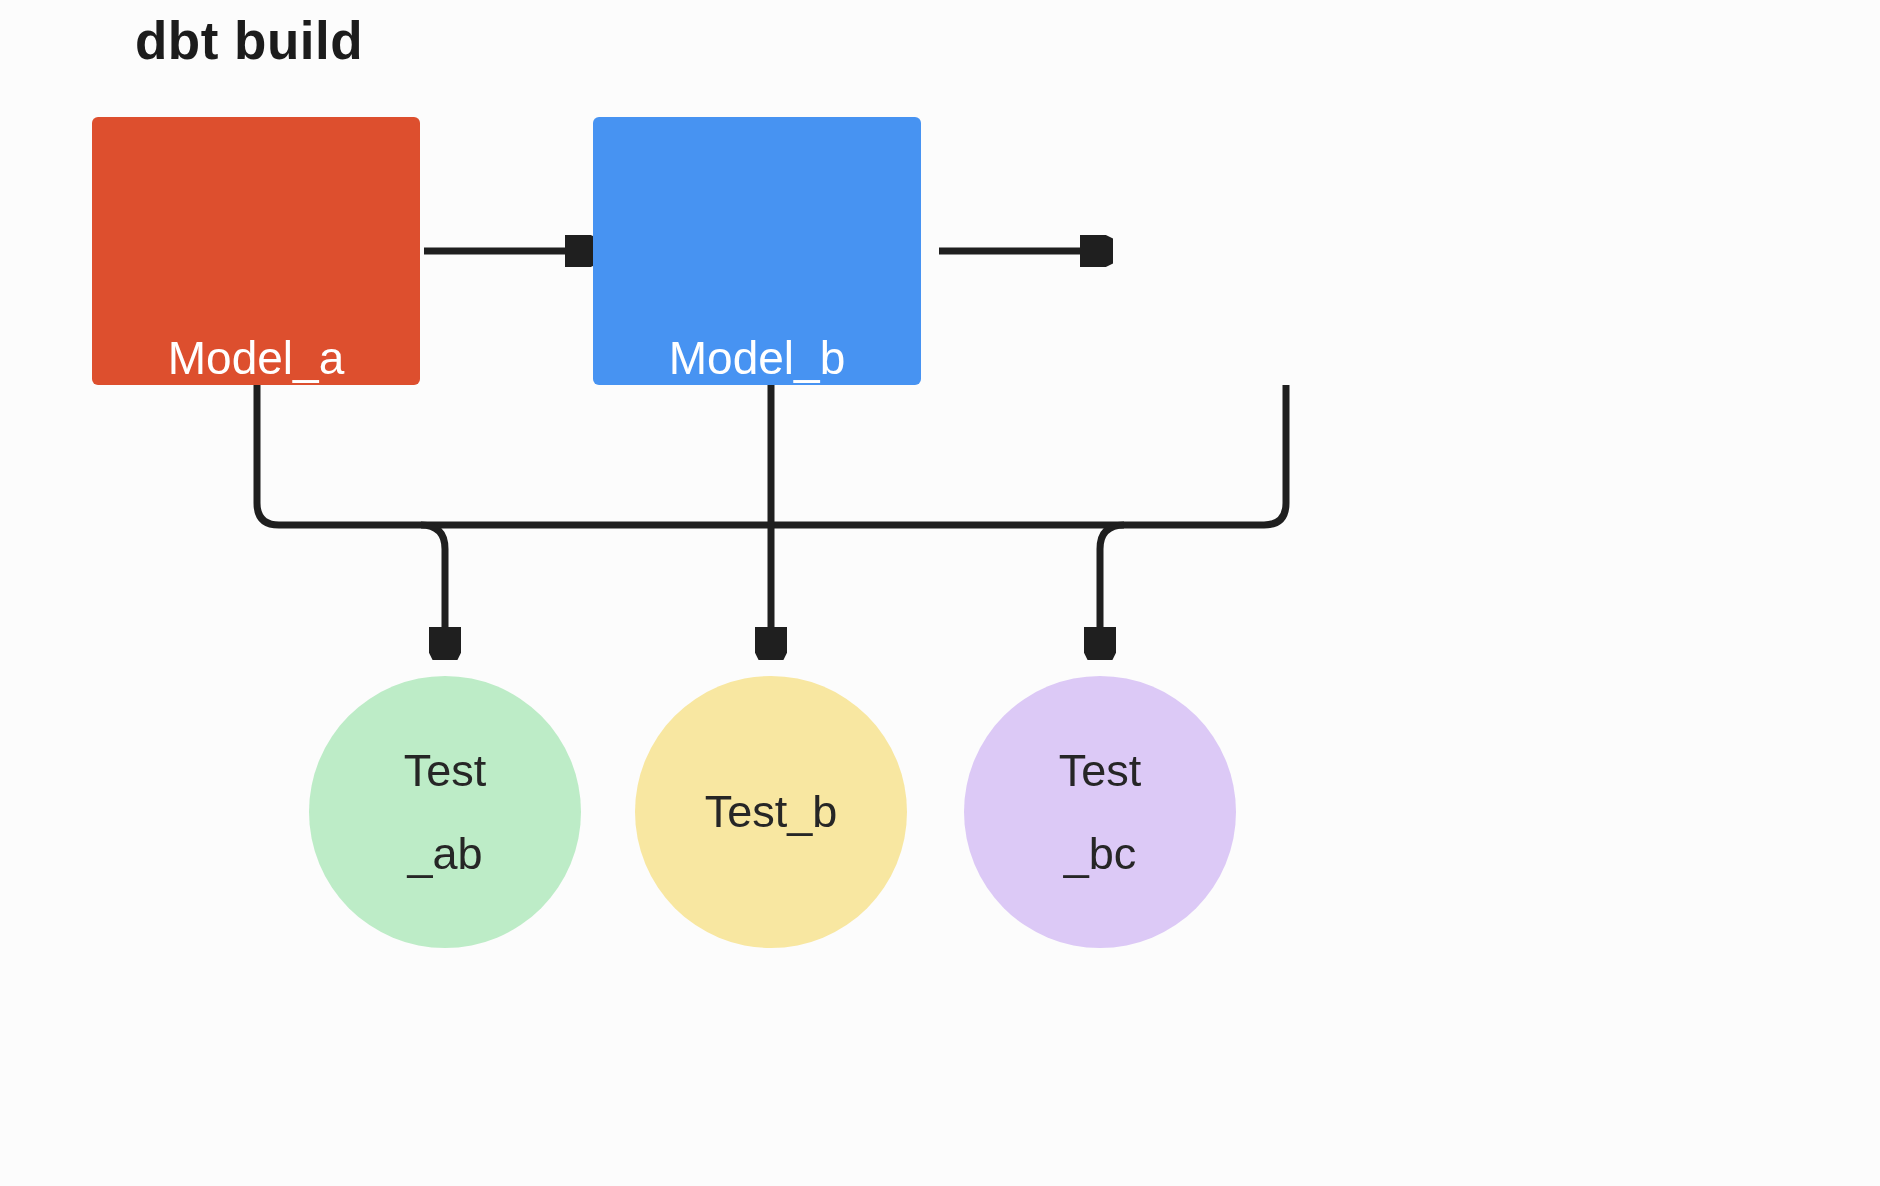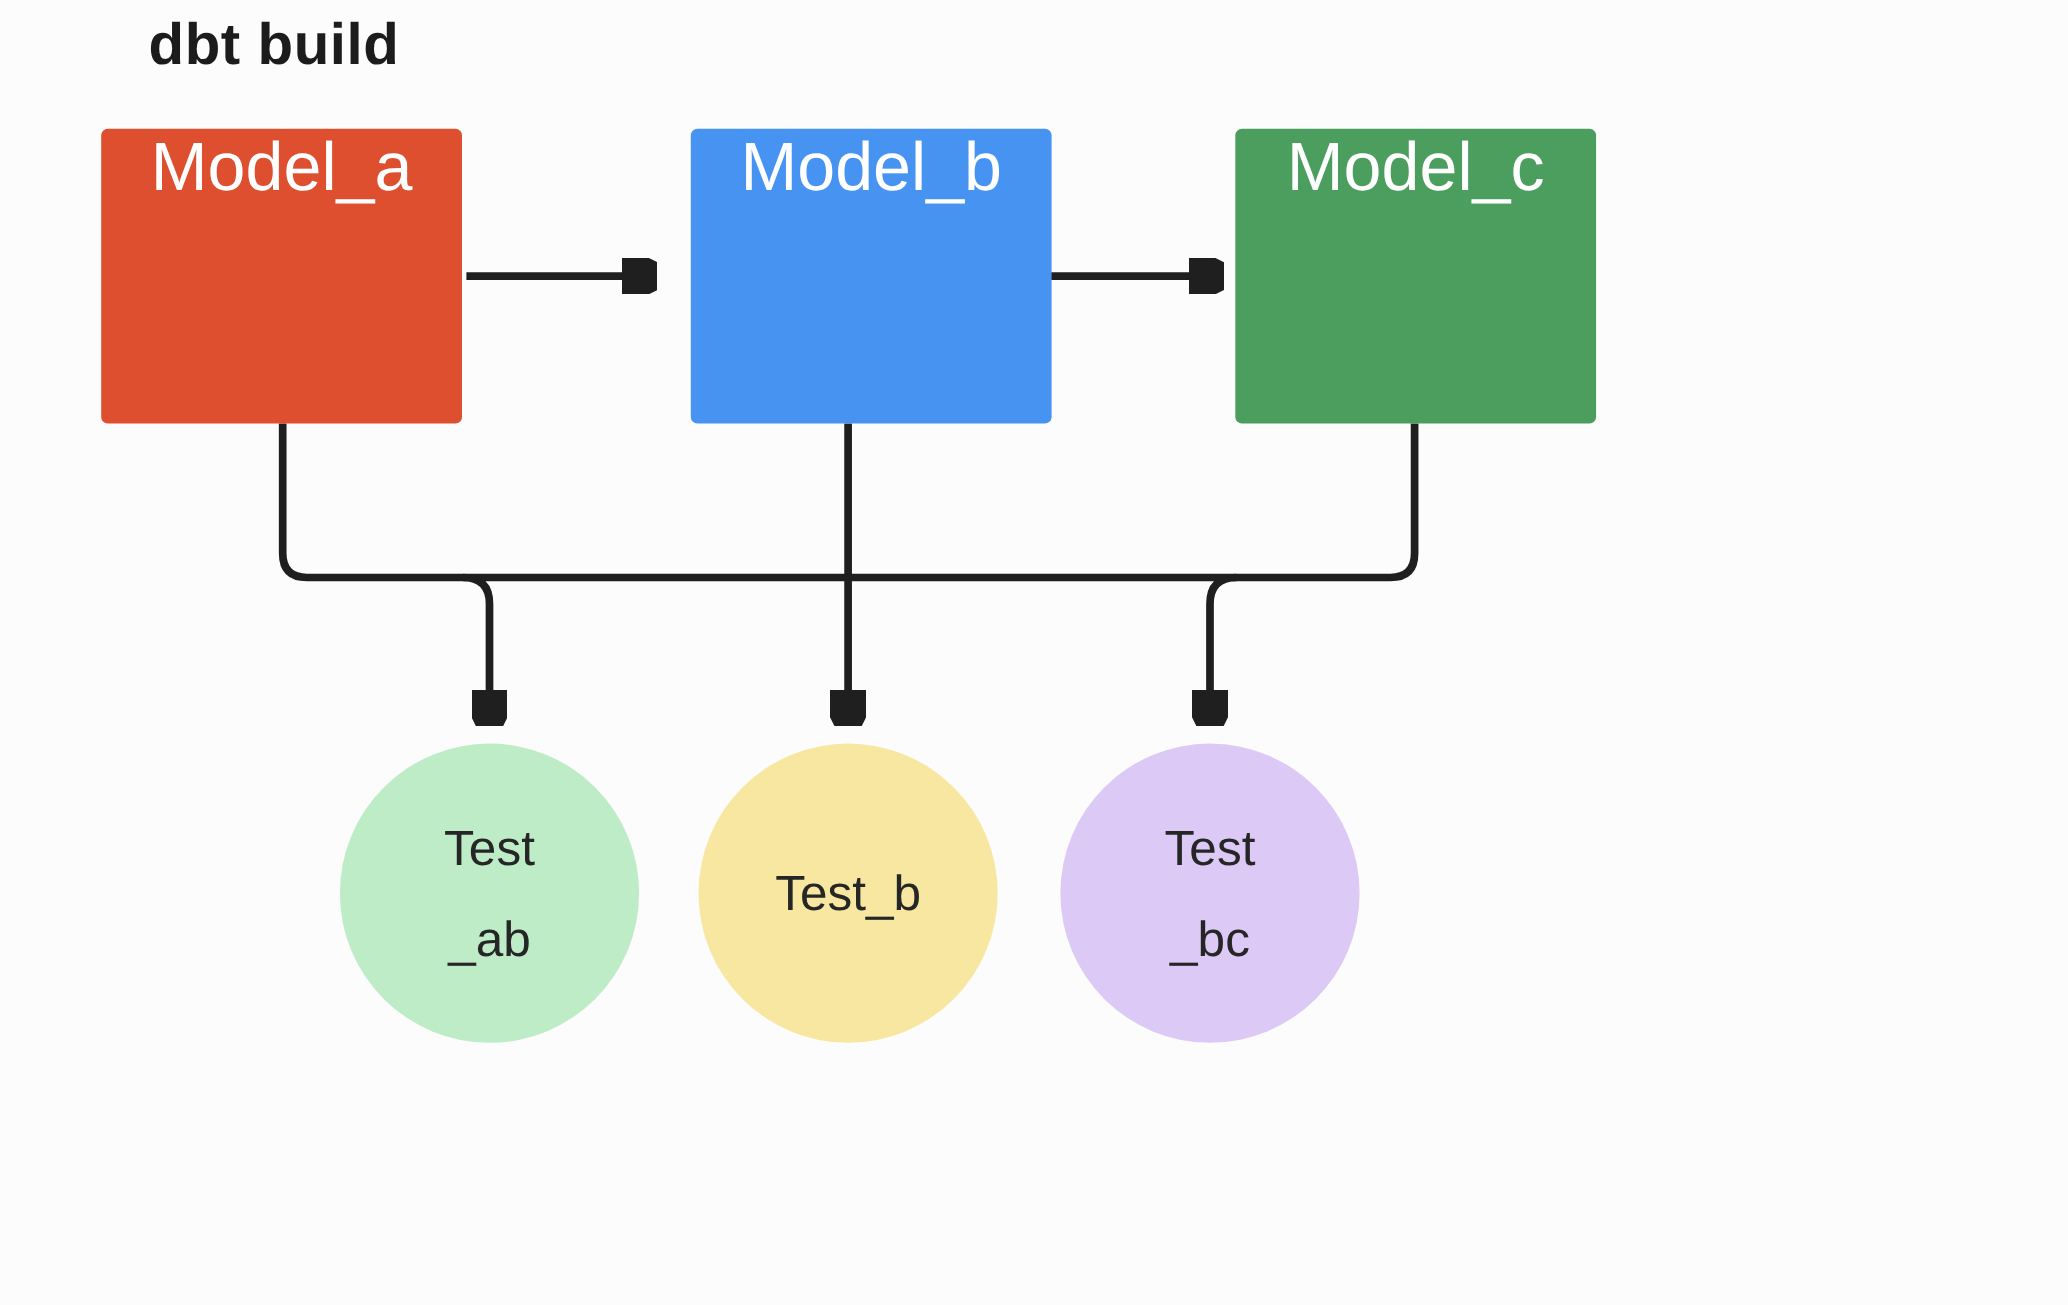--- a/index.html
+++ b/index.html
@@ -39,28 +39,28 @@
     stroke-width: 7;
     fill: none;
   }
   .model-node {
     position: absolute;
     width: 328px;
     height: 268px;
     top: 117px;
     border-radius: 6px;
     display: flex;
-    align-items: flex-start;
+    align-items: flex-end;
     justify-content: center;
     color: #ffffff;
-    font-size: 62px;
+    font-size: 46px;
     font-weight: 500;
   }
   .model-a { left: 92px;  background: #dd4f2e; }
-  .model-b { left: 628px; background: #4793f2; }
+  .model-b { left: 593px; background: #4793f2; }
   .model-c { left: 1123px; background: #4c9e5f; }
   .test-node {
     position: absolute;
     width: 272px;
     height: 272px;
     top: 676px;
     border-radius: 50%;
     display: flex;
     flex-direction: column;
     align-items: center;
@@ -98,23 +98,20 @@
   </svg>
 
   <div class="model-node model-a" style="background-color: rgb(221, 79, 46);">
     <span>Model_a</span>
   </div>
 
   <div class="model-node model-b" style="background-color: rgb(71, 147, 242);">
     <span>Model_b</span>
   </div>
 
-  <div class="model-node model-c" style="background-color: rgb(76, 158, 95);">
-    <span>Model_c</span>
-  </div>
 
   <div class="test-node test-ab" style="background-color: rgb(189, 236, 199);">
     <span class="test-line">Test</span>
     <span class="test-line">_ab</span>
   </div>
 
   <div class="test-node test-b" style="background-color: rgb(248, 231, 161);">
     <span class="test-line">Test_b</span>
 
   </div>

